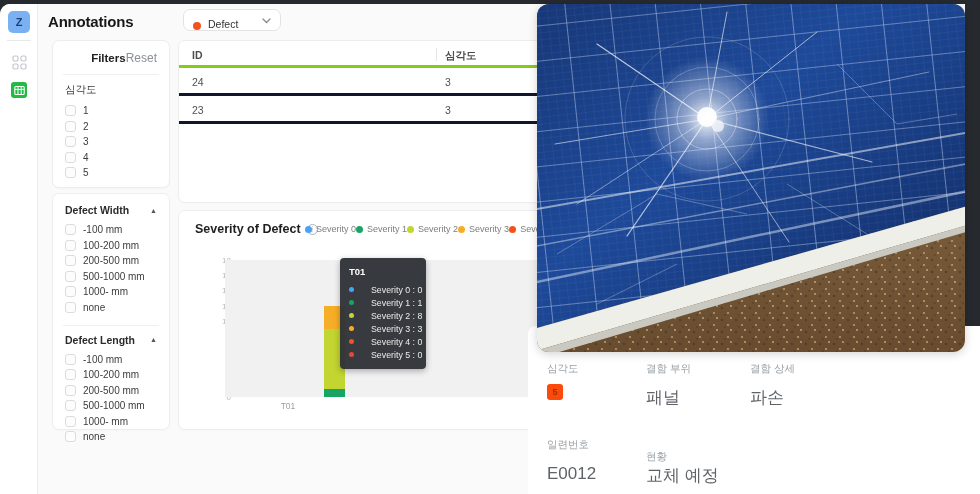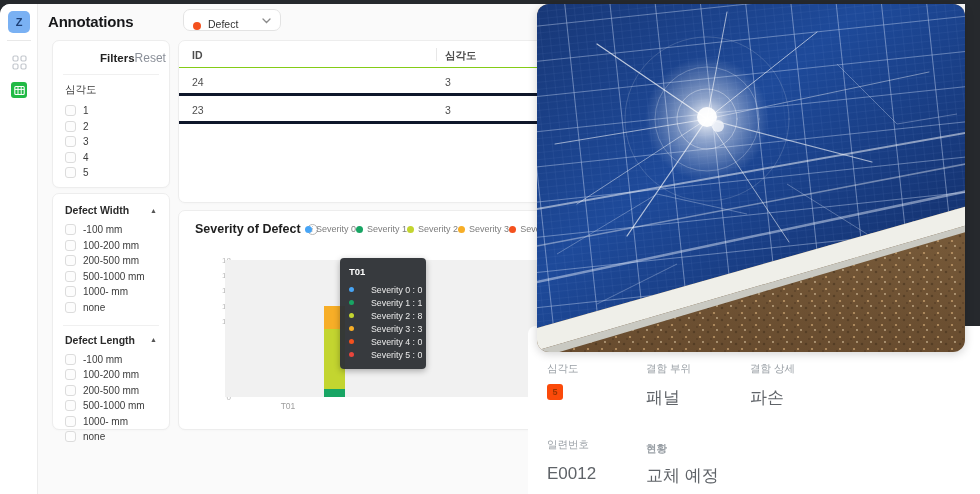--- a/index.html
+++ b/index.html
@@ -49,40 +49,40 @@
   #type-dropdown svg { position:absolute; right:9px; top:8px; }
 
   
   .card {
     position:absolute; background:#fff; border:1px solid #ededed; border-radius:7px;
     box-shadow:0 1px 2px rgba(0,0,0,0.02);
   }
   #filters-card { left:52px; top:36px; width:118px; height:148px; padding:10px 12px; }
   #ranges-card  { left:52px; top:189px; width:118px; height:237px; padding:10px 12px; }
 
-  .filters-head { display:flex; justify-content:center; align-items:center;padding-left:44px; }
+  .filters-head { display:flex; justify-content:flex-end; align-items:center;padding-left:44px; }
   .filters-title { font-size:11.5px; font-weight:bold; color:#222; }
   .reset-btn { font-size:12px; color:#8a8f98; cursor:pointer; }
   .card-divider { height:1px; background:#f0f0f0; margin:9px -2px 8px -2px; }
   .section-label { font-size:10.5px; color:#3a3a3a; }
   .section-head { display:flex; justify-content:space-between; align-items:center; }
   .section-head .section-label { font-weight:bold; color:#2b2b2b; font-size:10.5px; }
   .caret { font-size:7px; color:#555; cursor:pointer; line-height:1; }
 
   .chk-list { margin-top:8px; display:flex; flex-direction:column; gap:4.5px; }
   .chk-row { display:flex; align-items:center; gap:7px; cursor:pointer; height:11px; }
   .chk-box {
     width:11px; height:11px; flex:none; border:1px solid #dcdcdc; border-radius:3px;
     background:#fdfdfd;
   }
   .chk-label { font-size:10px; color:#3c3c3c; white-space:nowrap; }
 
   
   #table-card { left:178px; top:36px; width:530px; height:163px; overflow:hidden; }
-  .t-head { position:relative; height:27px; border-bottom:1px solid #84cc16; }
+  .t-head { position:relative; height:27px; border-bottom:3px solid #84cc16; }
   .t-head .c1 { position:absolute; left:13px; top:8px; font-size:10.5px; font-weight:bold; color:#4c4c4c; }
   .t-head .c2 { position:absolute; left:266px; top:8px; font-size:10.5px; font-weight:bold; color:#4c4c4c; }
   .t-head .vsep { position:absolute; left:257px; top:7px; width:1px; height:13px; background:#e7e7e7; }
   .t-row { position:relative; height:28px; border-bottom:3px solid #0f172a; cursor:pointer; }
   .t-row .c1 { position:absolute; left:13px; top:8px; font-size:10.5px; color:#4f4f4f; }
   .t-row .c2 { position:absolute; left:266px; top:8px; font-size:10.5px; color:#4f4f4f; }
 
   
   #chart-card { left:178px; top:206px; width:530px; height:220px; }
   .chart-head { position:absolute; left:16px; top:11px; display:flex; align-items:center; }
@@ -369,21 +369,21 @@
 
   <div id="detail-body">
       <div class="fld fld-label" style="left: 19px; top: 36px;">심각도</div>
       <div class="fld sev-badge" style="left: 19px; top: 58px; background: rgb(251, 74, 10);">5</div>
       <div class="fld fld-label" style="left: 118px; top: 36px;">결함 부위</div>
       <div class="fld fld-value" style="left: 118px; top: 60px;">패널</div>
       <div class="fld fld-label" style="left: 222px; top: 36px;">결함 상세</div>
       <div class="fld fld-value" style="left: 222px; top: 60px;">파손</div>
       <div class="fld fld-label" style="left: 19px; top: 112px;">일련번호</div>
       <div class="fld fld-value" style="left: 19px; top: 138px;">E0012</div>
-      <div class="fld fld-label" style="left: 118px; top: 116px; font-weight: bold;">현황</div>
+      <div class="fld fld-label" style="left: 118px; top: 124px;">현황</div>
       <div class="fld fld-value" style="left: 118px; top: 138px;">교체 예정</div>
     </div>
 
   <div id="photo">
     <svg width="428" height="348" viewBox="0 0 428 348" preserveAspectRatio="none">
       <defs>
         <linearGradient id="dirtG" x1="0" y1="0" x2="0" y2="1">
           <stop offset="0" stop-color="#93744c"></stop>
             <stop offset="1" stop-color="#684c2f"></stop>
         </linearGradient>

